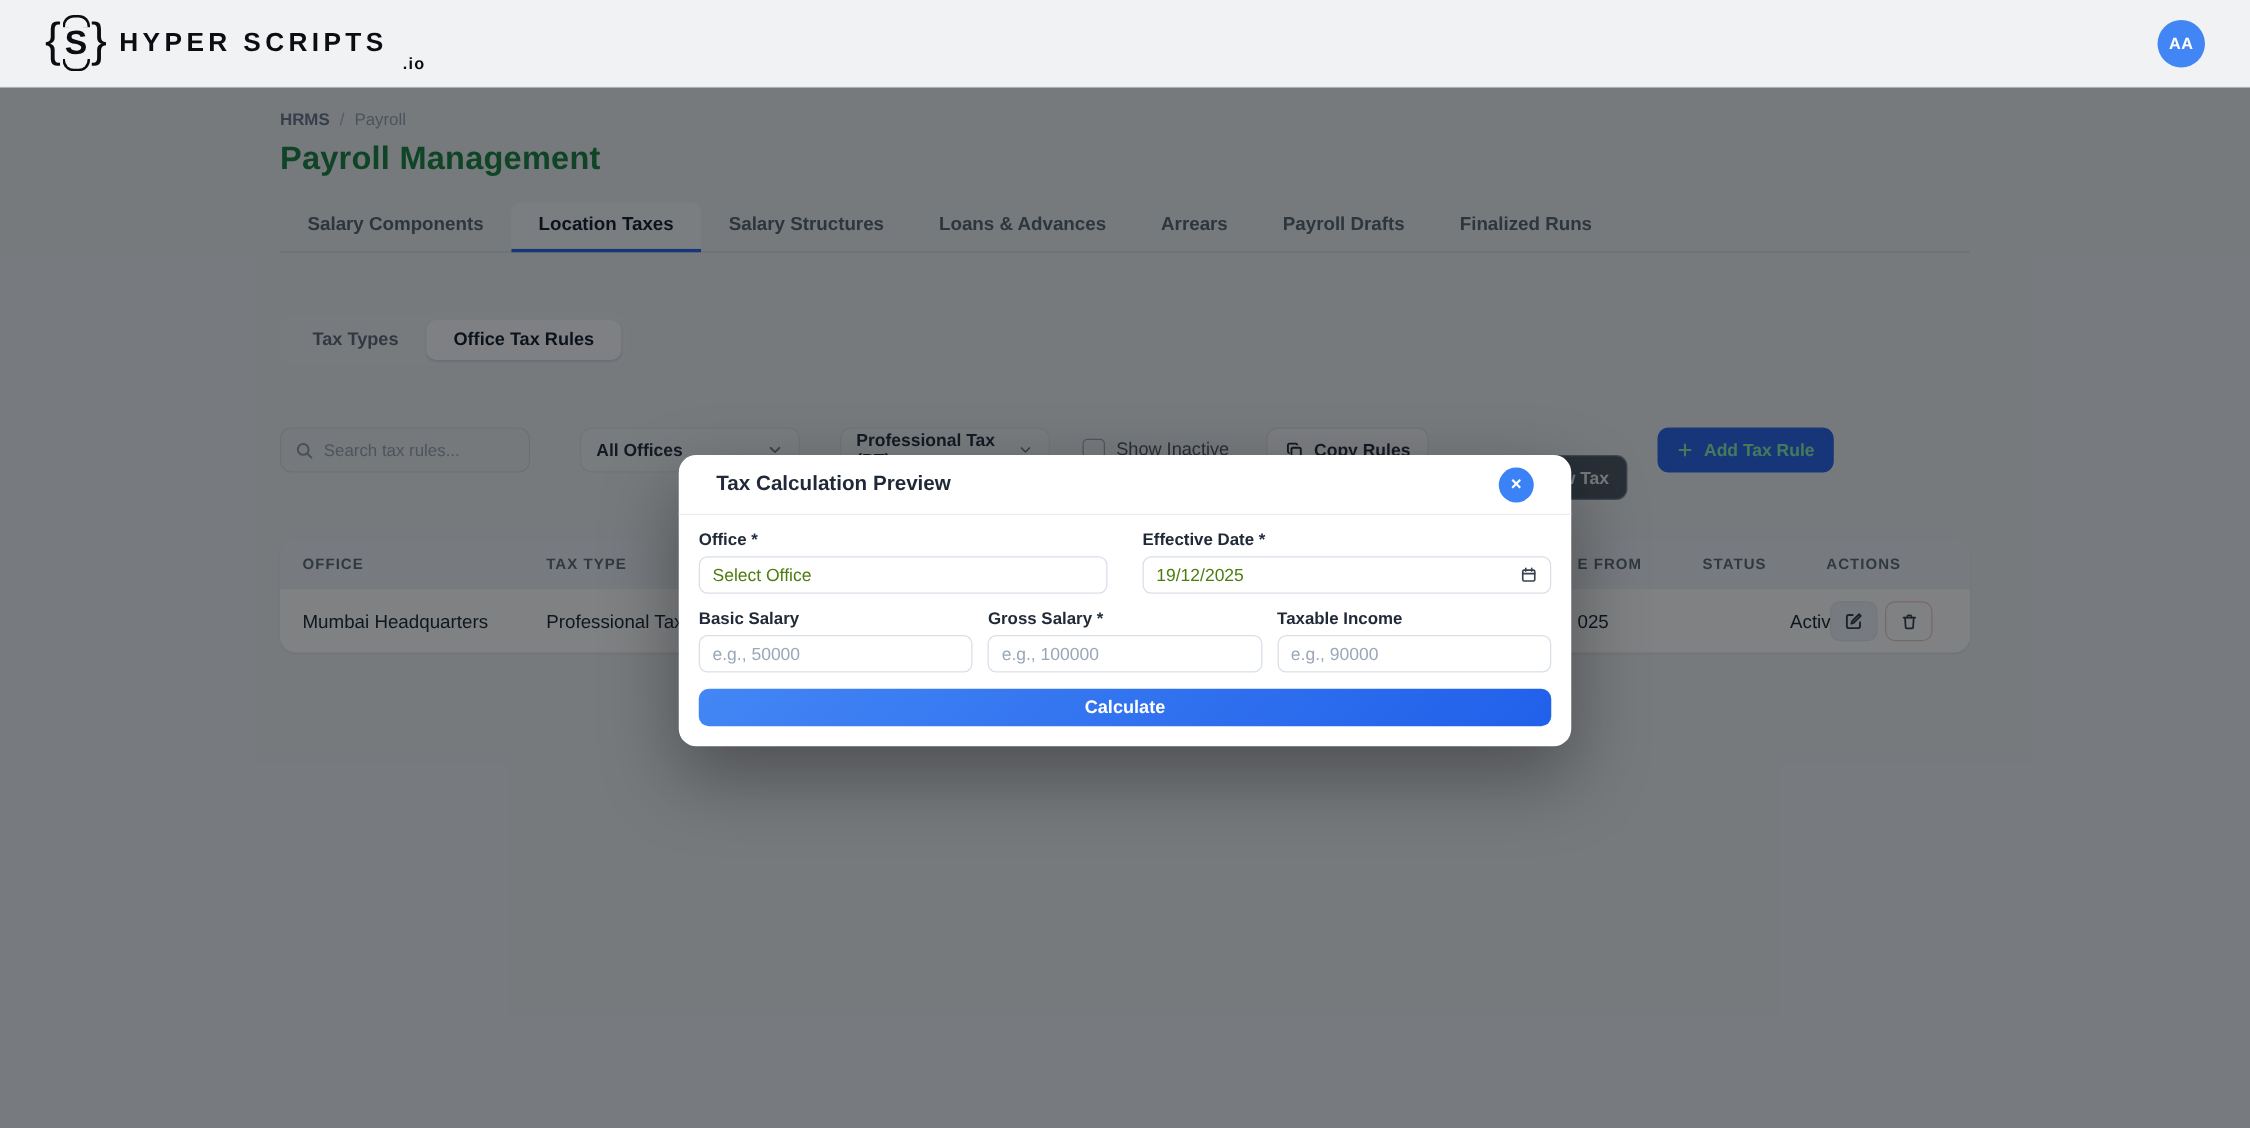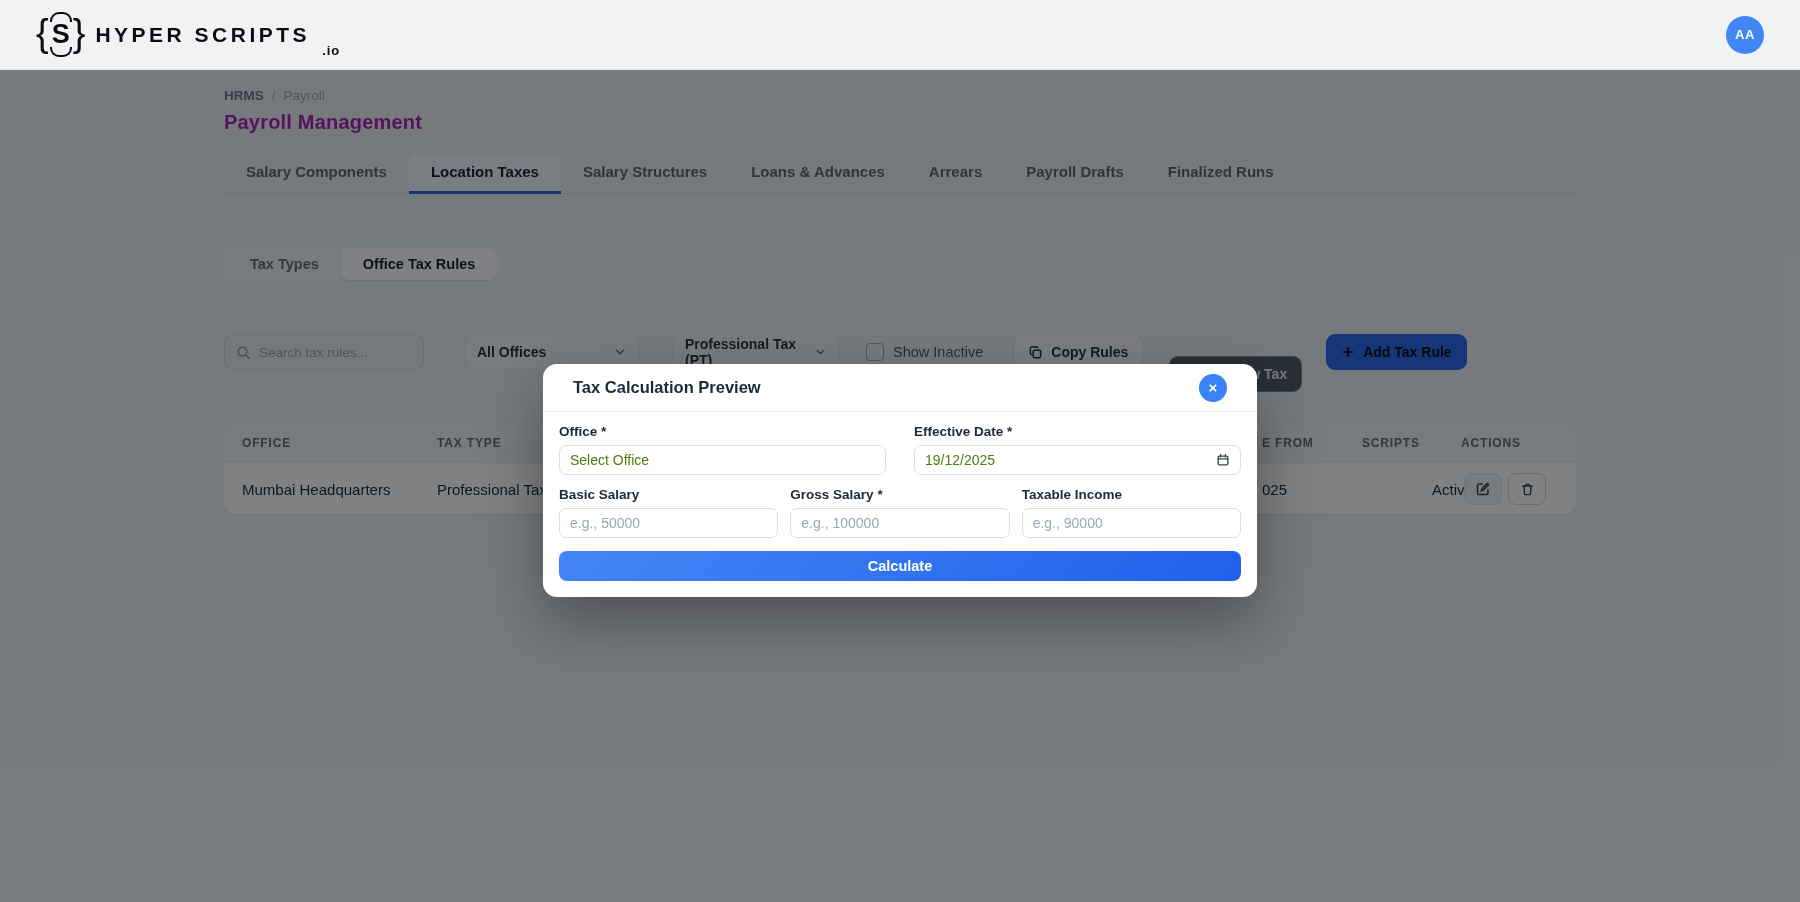--- a/index.html
+++ b/index.html
@@ -25,21 +25,21 @@
     font-size:13px; font-weight:700; display:flex; align-items:center; justify-content:center;
     letter-spacing:.5px; cursor:pointer; }
 
   
   .content { position:absolute; top:70px; left:0; width:1800px; height:832px; }
   .container { margin:0 224px; }
   .breadcrumb { padding-top:18px; font-size:13.5px; display:flex; gap:8px; align-items:center; }
   .crumb-root { color:#64748b; font-weight:600; }
   .crumb-sep  { color:#a8b1bd; }
   .crumb-cur  { color:#94a0af; font-weight:500; }
-  .page-title { margin-top:8px; font-size:20px; font-weight:800; color:#a21caf; letter-spacing:.2px; }
+  .page-title { margin-top:8px; font-size:26px; font-weight:800; color:#15803d; letter-spacing:.2px; }
 
   .tabs { margin-top:20px; display:flex; align-items:flex-end; border-bottom:1px solid #d6dbe1; }
   .tab { padding:9px 22px 11px; font-size:15px; font-weight:600; color:#54606e; cursor:pointer;
     border-bottom:3px solid transparent; margin-bottom:-1px; white-space:nowrap; }
   .tab.active { background:#f7f8fa; color:#0f172a; border-radius:9px 9px 0 0;
     border-bottom:3px solid #2563eb; }
 
   .subtabs { margin-top:50px; display:inline-flex; background:#f0f2f5; border-radius:11px; padding:4px;text-align:right; }
   .subtab { padding:8px 22px; font-size:14.5px; font-weight:600; color:#5c6876; border-radius:8px; cursor:pointer; }
   .subtab.active { background:#fcfdfe; color:#101826; box-shadow:0 1px 2px rgba(16,24,40,.12); }
@@ -57,21 +57,21 @@
   .select-offices { width:176px; margin-left:40px; }
   .select-taxtype { width:168px; margin-left:32px; }
   .select-pill svg { color:#6b7685; }
   .checkbox-wrap { display:flex; align-items:center; gap:9px; margin-left:26px; cursor:pointer; }
   .checkbox { width:18px; height:18px; border:1.5px solid #9aa5b2; border-radius:4px; background:transparent; }
   .checkbox-label { font-size:14.5px; font-weight:500; color:#47535f; }
   .btn { height:36px; display:flex; align-items:center; gap:8px; border-radius:9px;
     font-size:14px; font-weight:600; padding:0 14px; cursor:pointer; white-space:nowrap; }
   .btn-copy { margin-left:30px; background:#f6f7f9; border:1px solid #dde1e6; color:#1f2937; }
   .btn-preview { margin-left:26px; background:#4a5460; border:1px solid #7b8694; color:#eceff3;margin-top:44px; }
-  .btn-add { margin-left:24px; background:#2563eb; border:1px solid #2563eb; color:#000000;align-items:center; }
+  .btn-add { margin-left:24px; background:#2563eb; border:1px solid #2563eb; color:#86efac;align-items:center; }
   .btn svg { flex:none; }
 
   
   .table-card { position:relative; margin-top:32px; height:90px; background:#fff;
     border-radius:13px; box-shadow:0 1px 2px rgba(16,24,40,.08); overflow:hidden; }
   .thead { position:relative; height:38px; background:#eef1f5; }
   .trow  { position:relative; height:52px; background:#fff; border-top:1px solid #e7ebf0; }
   .th { position:absolute; top:0; height:38px; display:flex; align-items:center;
     font-size:12px; font-weight:700; letter-spacing:.07em; color:#5b6673; }
   .td { position:absolute; top:0; height:52px; display:flex; align-items:center;
@@ -201,21 +201,21 @@
             </svg>
           <span>Add Tax Rule</span>
         </div>
       </div>
 
       <div class="table-card">
         <div class="thead">
           <div class="th" style="left:18px">OFFICE</div>
           <div class="th" style="left:213px">TAX TYPE</div>
           <div class="th" style="left:1038px">E FROM</div>
-          <div class="th" style="left:1138px">SCRIPTS</div>
+          <div class="th" style="left:1138px">STATUS</div>
           <div class="th" style="left:1237px">ACTIONS</div>
         </div>
         <div class="trow">
           <div class="td" style="left:18px">Mumbai Headquarters</div>
           <div class="td" style="left:213px">Professional Tax</div>
           <div class="td" style="left:1038px">025</div>
           <div class="td" style="left:1208px">Active</div>
           <div class="td" style="left:1240px">
             <span class="icon-btn edit">
               <svg width="16" height="16" viewBox="0 0 16 16" fill="none" stroke="currentColor" stroke-width="1.5" stroke-linecap="round" stroke-linejoin="round">

